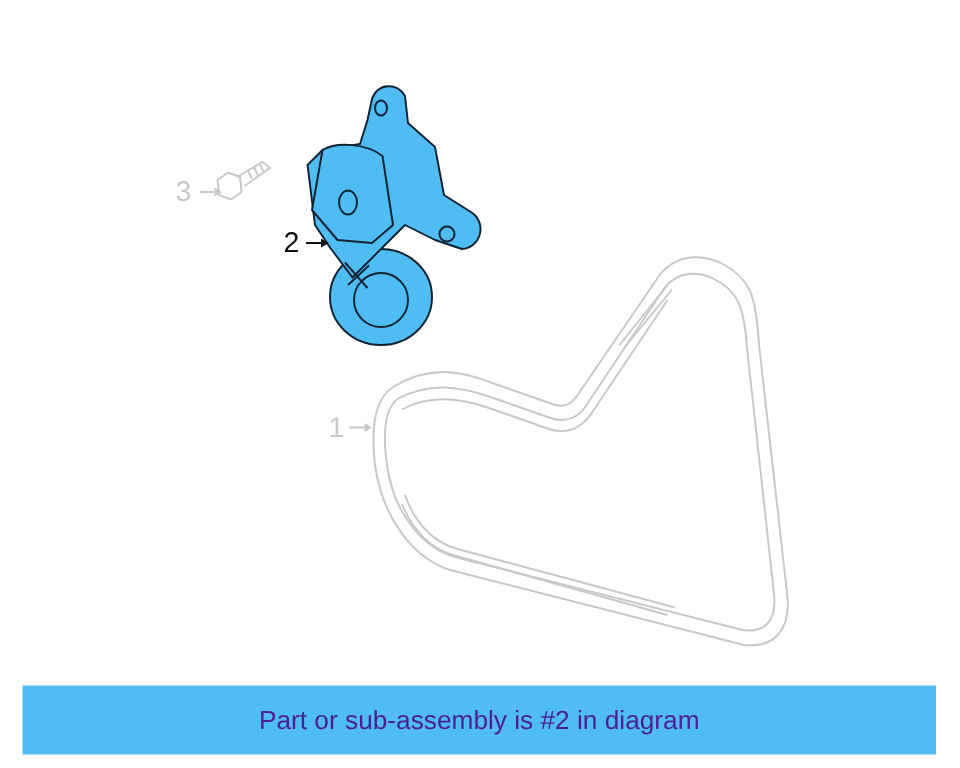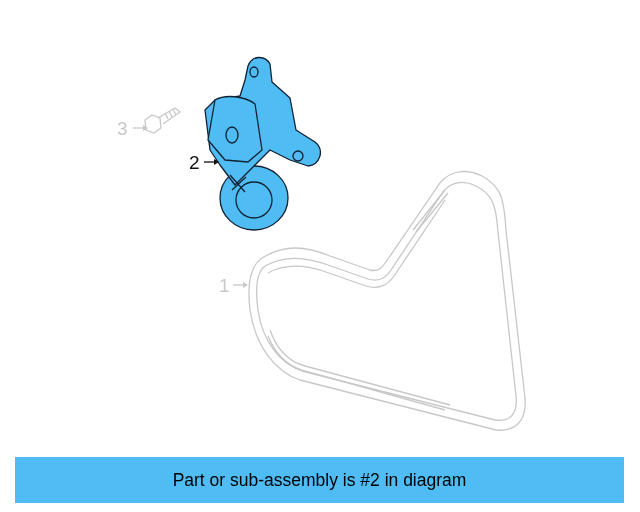--- a/index.html
+++ b/index.html
@@ -3,21 +3,21 @@
 <meta charset="utf-8">
 <style>
   html,body{margin:0;padding:0;background:#fff;}
   body{width:640px;height:512px;position:relative;overflow:hidden;font-family:"Liberation Sans",sans-serif;}
   #diagram{position:absolute;left:0;top:0;width:640px;height:450px;}
   .callout{position:absolute;font-size:19px;line-height:19px;}
   .callout.dim{color:#c8c8c8;}
   .callout.active{color:#111;}
   #banner{position:absolute;left:15px;top:457px;width:609px;height:46px;background:#4fbcf4;
     display:flex;flex-direction:column;align-items:center;justify-content:center;}
-  #banner span{font-size:17.5px;line-height:21px;color:#000000;}
+  #banner span{font-size:17.5px;line-height:21px;color:#4c1d95;}
 </style>
 </head>
 <body>
 
 <svg id="diagram" viewBox="0 0 640 450" xmlns="http://www.w3.org/2000/svg">
 
   <g fill="none" stroke="#c8c8c8" stroke-width="1.3">
     <path d="M262,258 C285,244 305,246 330,256 L370,270 C378,272 382,268 386,262 L440,183 C452,168 470,170 482,176 C500,186 504,196 506,230 L525,398 C527,420 516,432 496,430 L300,380 C275,372 255,345 250,310 C247,285 250,266 262,258 Z"></path>
     <path d="M265,266 C285,255 305,257 328,265 L368,279 C378,282 386,278 391,270 L443,192 C452,180 466,181 476,186 C492,194 496,204 498,232 L516,396 C518,414 510,422 495,420 L302,371 C280,364 262,340 258,310 C255,288 257,272 265,266 Z"></path>
     <path d="M268,273 C286,263 306,265 326,272 L366,286 C378,290 388,285 394,276 L445,200"></path>

